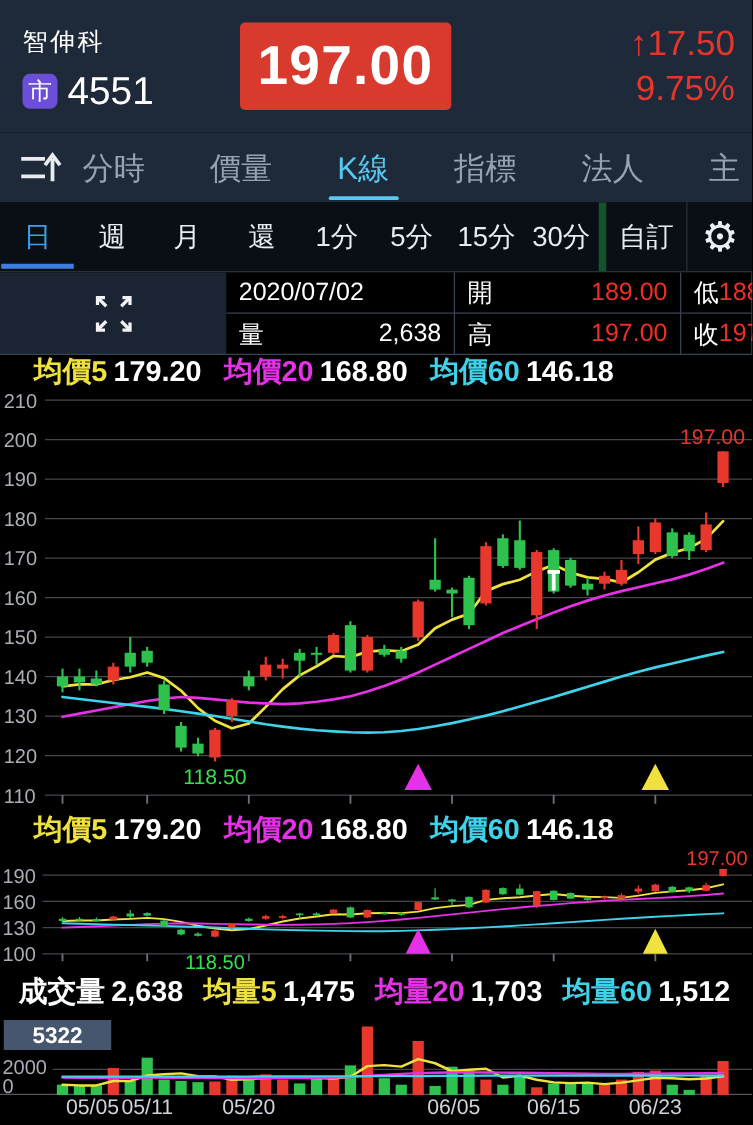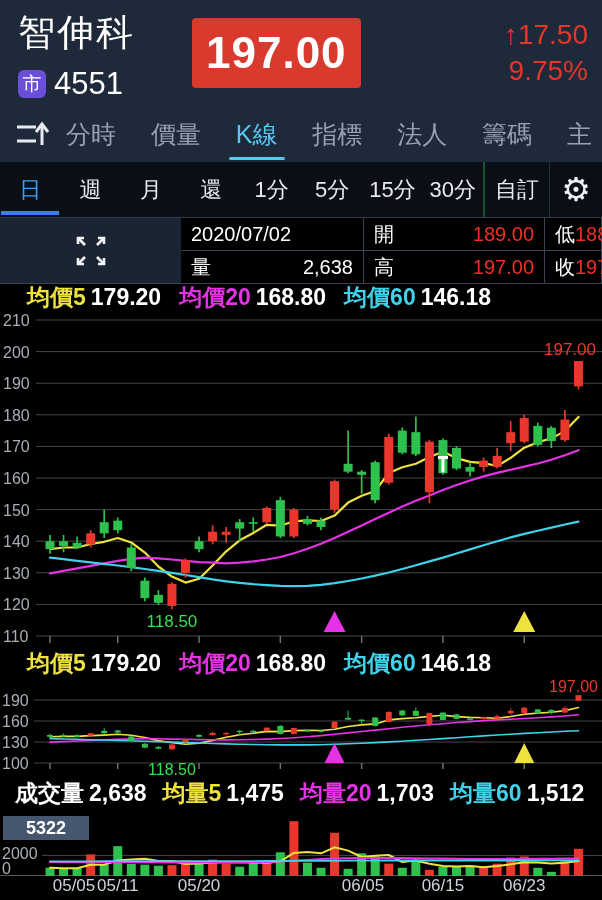--- a/index.html
+++ b/index.html
@@ -1,21 +1,21 @@
 <!DOCTYPE html>
 <html><head>
 <meta charset="utf-8">
 <style>
   html,body{margin:0;padding:0;background:#000;}
   .app{position:relative;width:602px;height:900px;background:#000;overflow:hidden;
        font-family:"Liberation Sans","DejaVu Sans",sans-serif;-webkit-font-smoothing:antialiased;}
   
   .header{height:106px;background:#1e2a3a;display:flex;align-items:center;box-sizing:border-box;padding:0 14px 0 18px;}
   .h-left{width:168px;flex:none;}
-  .stock-name{color:#fff;font-size:37px;letter-spacing:2px;margin:4px 0 8px 0;}
+  .stock-name{color:#fff;font-size:20px;letter-spacing:2px;margin:4px 0 8px 0;}
   .code-line{display:flex;align-items:center;gap:8px;}
   .mkt-badge{width:28px;height:28px;background:#6b4fd8;border-radius:6px;color:#fff;font-size:19px;
              display:flex;align-items:center;justify-content:center;flex:none;}
   .code{color:#fff;font-size:31px;}
   .price-box{background:#d93a2e;border-radius:4px;padding:10px 14px;margin-left:6px;}
   .price{color:#fff;font-size:44px;font-weight:bold;letter-spacing:1px;}
   .h-right{margin-left:auto;text-align:right;}
   .chg{color:#e6352b;font-size:28px;line-height:36px;}
   
   .nav{height:56px;background:#1e2a3a;display:flex;align-items:center;padding:0 10px 0 14px;box-sizing:border-box;}
@@ -25,21 +25,21 @@
   .nav-tab.active{color:#57c8f2;}
   .nav-tab.active::after{content:"";position:absolute;left:50%;transform:translateX(-50%);bottom:2px;
                          width:56px;height:3px;background:#57c8f2;border-radius:2px;}
   
   .period{height:56px;background:#0a0f16;display:flex;align-items:stretch;box-sizing:border-box;border-bottom:1px solid #333b48;}
   .p-main{flex:1;display:flex;}
   .p-item{flex:1;display:flex;align-items:center;justify-content:center;color:#e8ebf0;font-size:22px;position:relative;cursor:pointer;}
   .p-item.active{color:#3f9df2;}
   .p-item.active::after{content:"";position:absolute;left:50%;transform:translateX(-50%);bottom:2px;
                         width:58px;height:4px;background:#3d7fe0;}
-  .p-custom{width:64px;flex:none;border-left:2px solid #14532d;display:flex;align-items:center;justify-content:center;
+  .p-custom{width:64px;flex:none;border-left:6px solid #14532d;display:flex;align-items:center;justify-content:center;
             color:#e8ebf0;font-size:22px;cursor:pointer;}
   .p-gear{width:52px;flex:none;border-left:1px solid #28303d;display:flex;align-items:center;justify-content:center;
           color:#eceff3;font-size:33px;cursor:pointer;}
   
   .info{display:grid;grid-template-columns:181px 183px 181px 57px;grid-template-rows:33px 33px;background:#000;}
   .cell{display:flex;justify-content:space-between;align-items:center;padding:0 10px;box-sizing:border-box;
         border-right:1px solid #3a4351;border-bottom:1px solid #3a4351;color:#fff;font-size:20px;}
   .cell .red{color:#ef2f26;}
   .expand-cell{grid-row:1/3;background:#1a2433;display:flex;align-items:center;justify-content:center;
                border-bottom:1px solid #3a4351;cursor:pointer;}
@@ -84,21 +84,20 @@
         <line x1="28" y1="26" x2="28" y2="8" stroke="#e8ebf0" stroke-width="3"></line>
         <polyline points="22,13 28,5 34,13" fill="none" stroke="#e8ebf0" stroke-width="3"></polyline>
       </svg>
     </div>
     <div class="nav-tabs" id="navTabs">
         <span class="nav-tab">分時</span>
         <span class="nav-tab">價量</span>
         <span class="nav-tab active">K線</span>
         <span class="nav-tab">指標</span>
         <span class="nav-tab">法人</span>
-        <span class="nav-tab">籌碼</span>
         <span class="nav-tab">主</span>
       </div>
   </div>
 
   <div class="period">
     <div class="p-main" id="periodItems">
         <span class="p-item active">日</span>
         <span class="p-item">週</span>
         <span class="p-item">月</span>
         <span class="p-item">還</span>

